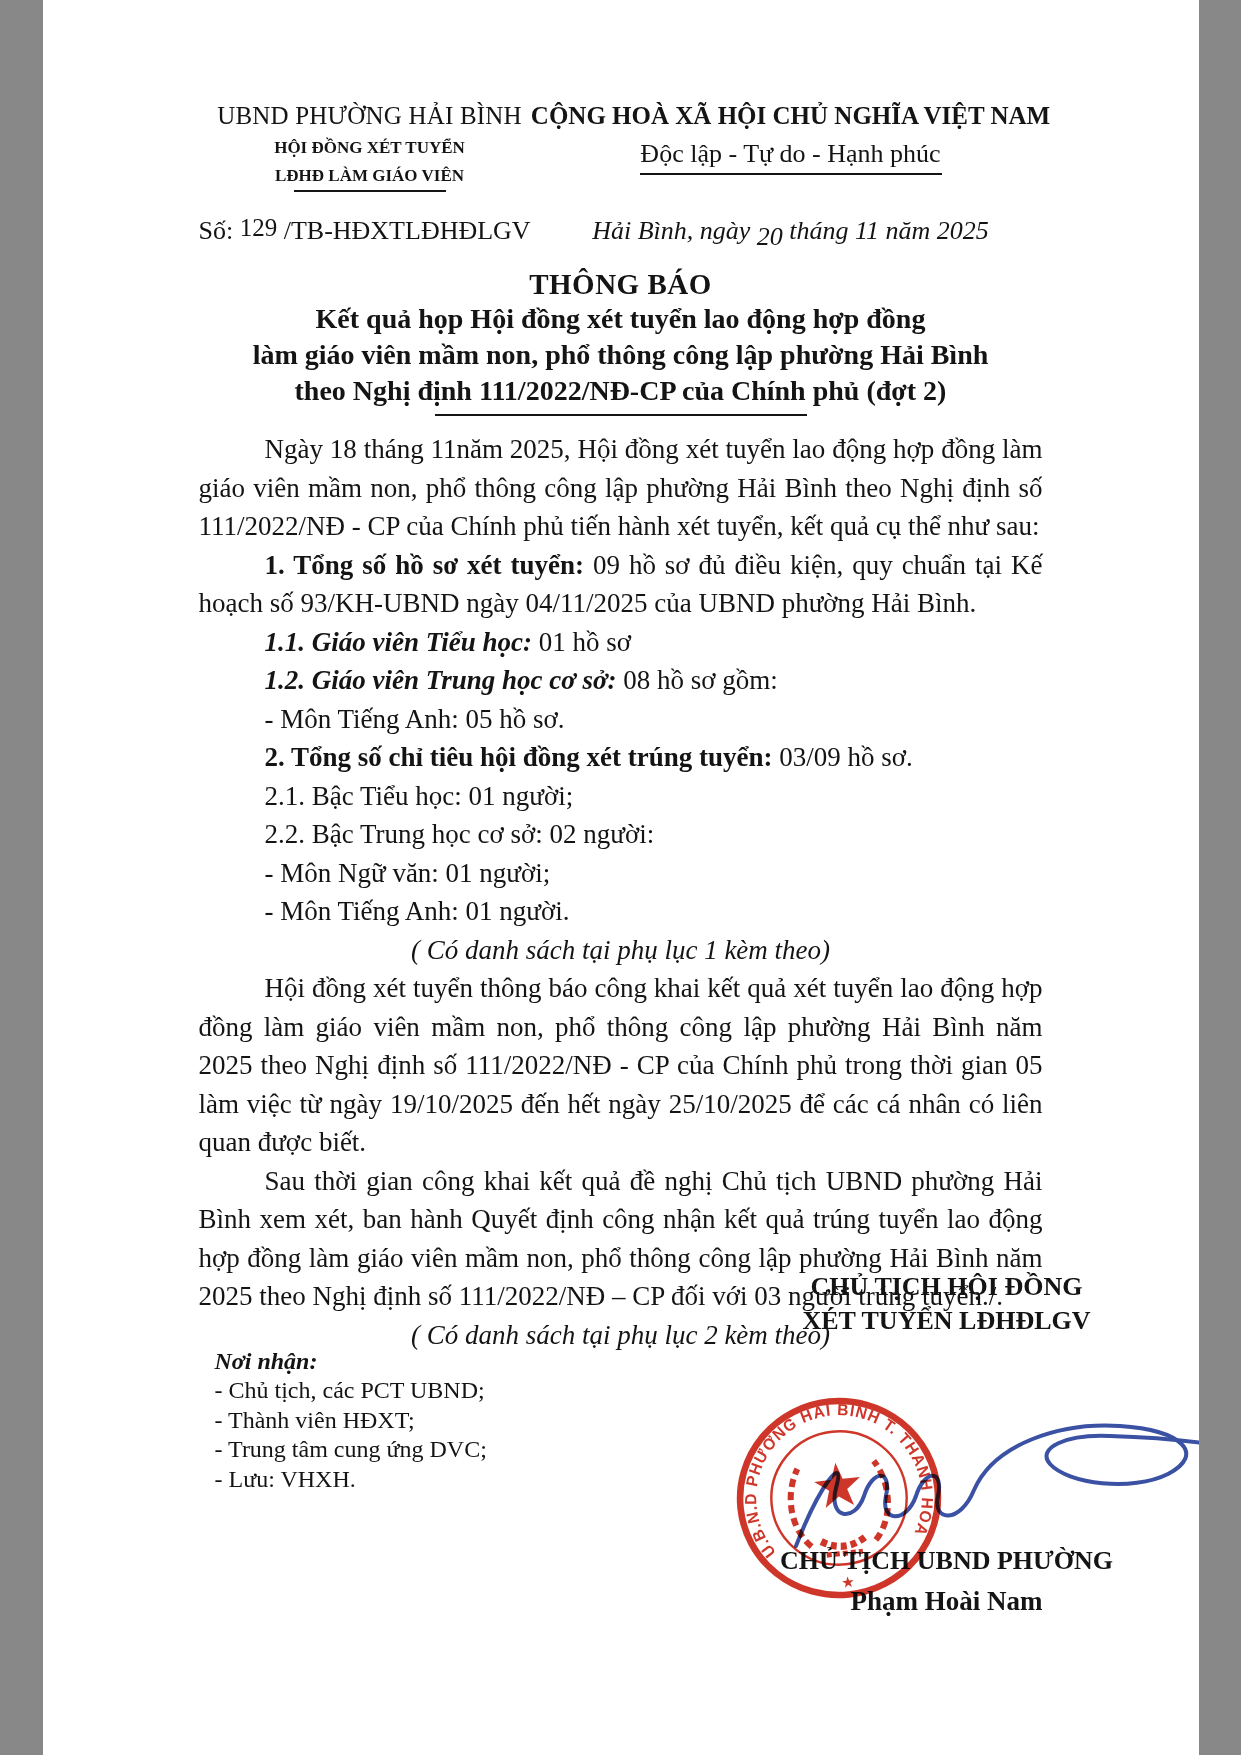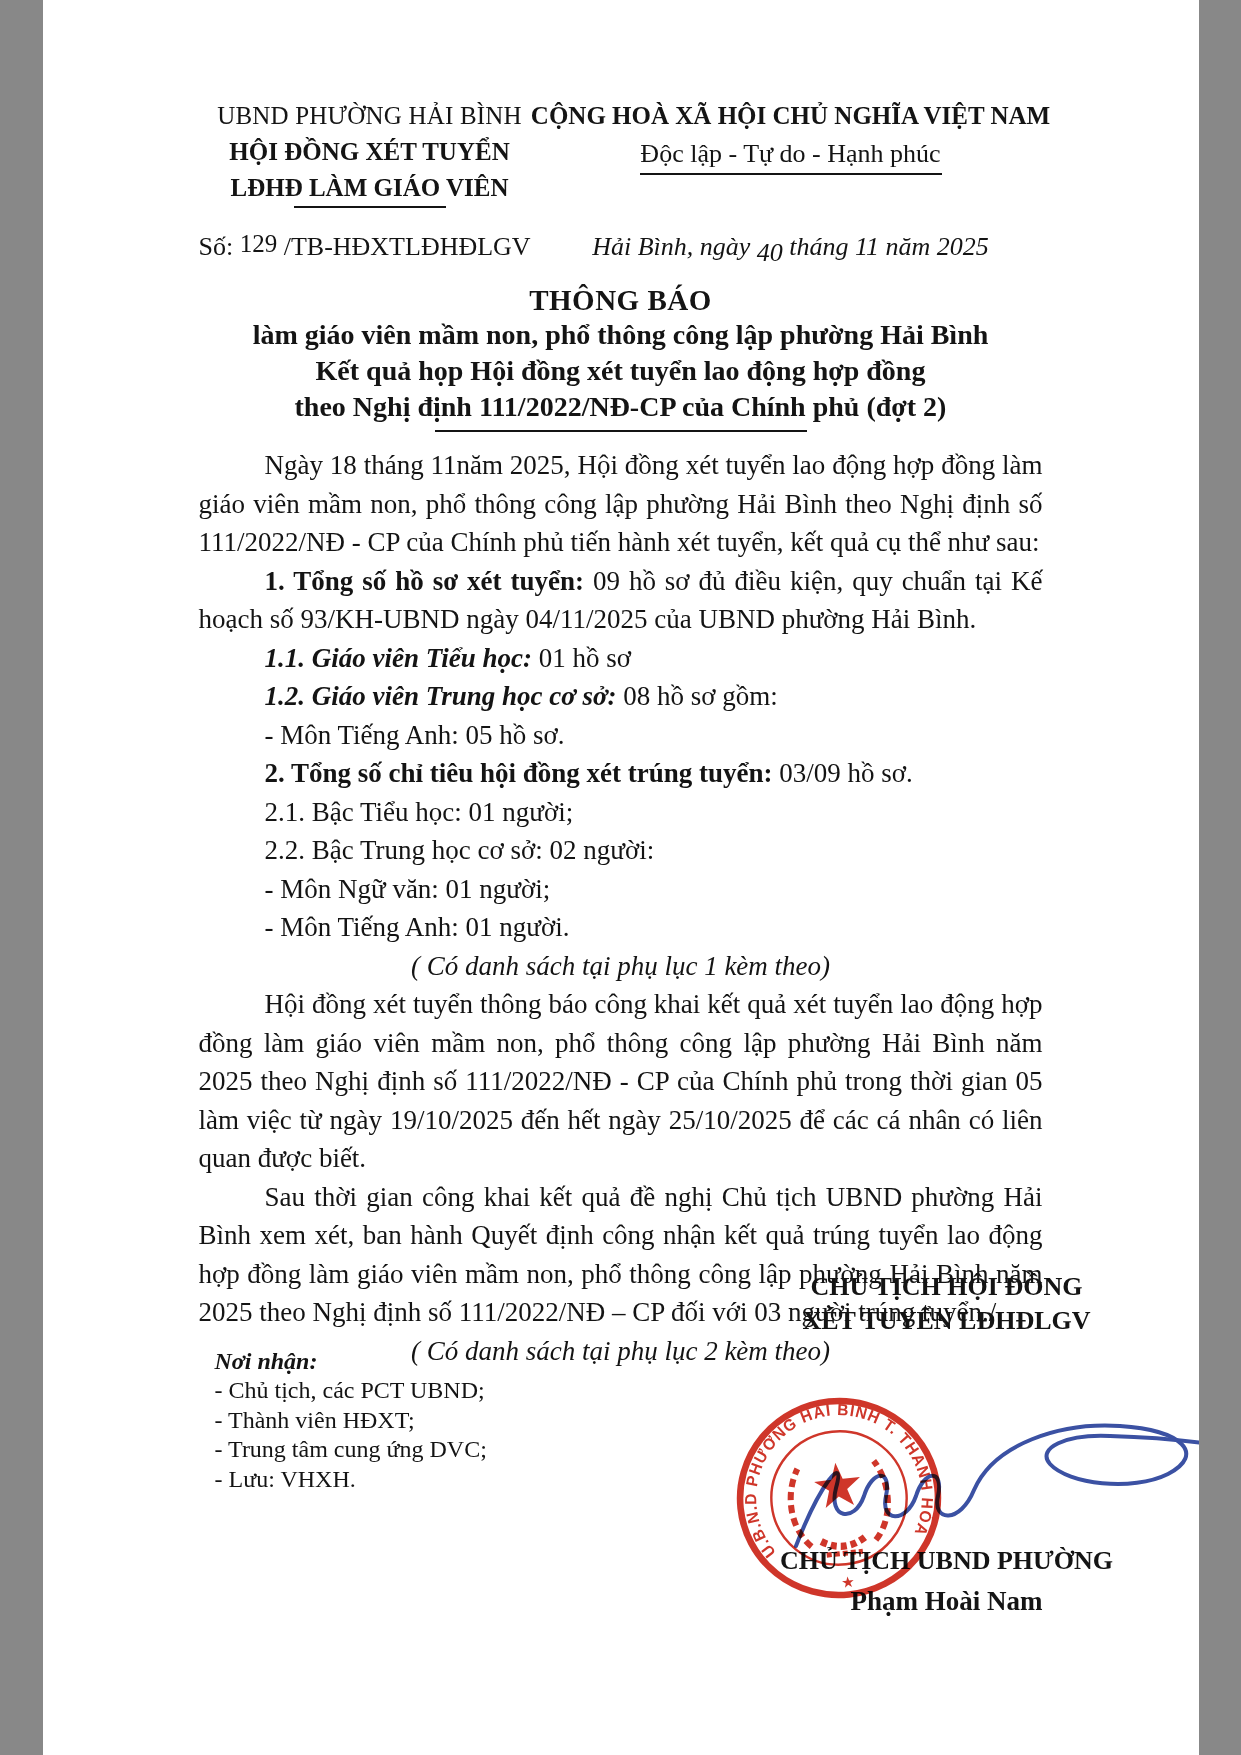--- a/index.html
+++ b/index.html
@@ -18,21 +18,21 @@
     color:var(--ink);
     font-family:"Liberation Serif","DejaVu Serif",serif;
     overflow:hidden;
   }
   .content{padding:102px 156px 0 156px;}
 
   
   .doc-header{display:flex;align-items:flex-start;}
   .org-block{width:342px;text-align:center;flex:none;}
   .org-line1{font-size:25px;letter-spacing:.2px;}
-  .org-line2,.org-line3{font-size:25px;font-weight:700;margin-top:8px;}
+  .org-line2,.org-line3{font-size:17px;font-weight:700;margin-top:8px;}
   .org-underline{width:152px;height:0;border-bottom:2.2px solid var(--ink);margin:4px auto 0;}
   .national-block{width:540px;margin-left:-20px;text-align:center;flex:none;}
   .nat-line1{font-size:25px;font-weight:700;}
   .nat-line2{font-size:26px;font-weight:400;margin-top:9px;}
   .nat-underline{width:302px;height:0;border-bottom:2.2px solid var(--ink);margin:4px auto 0;}
 
   .ref-row{display:flex;align-items:flex-start;margin-top:24px;}
   .doc-number{font-size:26px;width:342px;flex:none;}
   .doc-number .num{position:relative;top:-3px;font-size:25px;}
   .place-date{width:540px;margin-left:-20px;text-align:center;font-size:26px;font-style:italic;flex:none;}
@@ -86,27 +86,27 @@
       <div class="national-block">
         <div class="nat-line1">CỘNG HOÀ XÃ HỘI CHỦ NGHĨA VIỆT NAM</div>
         <div class="nat-line2">Độc lập - Tự do - Hạnh phúc</div>
         <div class="nat-underline"></div>
       </div>
     </div>
 
     <div class="ref-row">
       <div class="doc-number"><span>Số:</span>
         <span class="num">129</span><span> /TB-HĐXTLĐHĐLGV</span></div>
-      <div class="place-date"><span>Hải Bình, ngày </span><span class="day">40</span><span> tháng 11 năm 2025</span></div>
+      <div class="place-date"><span>Hải Bình, ngày </span><span class="day">20</span><span> tháng 11 năm 2025</span></div>
     </div>
 
     <div class="title-block">
       <div class="title-kicker">THÔNG BÁO</div>
+      <div class="title-line">Kết quả họp Hội đồng xét tuyển lao động hợp đồng</div>
       <div class="title-line">làm giáo viên mầm non, phổ thông công lập phường Hải Bình</div>
-      <div class="title-line">Kết quả họp Hội đồng xét tuyển lao động hợp đồng</div>
       <div class="title-line">theo Nghị định 111/2022/NĐ-CP của Chính phủ (đợt 2)</div>
       <div class="title-underline"></div>
     </div>
 
     <div class="body-text">
       <p><span>Ngày 18 tháng 11năm 2025, Hội đồng xét tuyển lao động hợp đồng làm giáo viên mầm non, phổ thông công lập phường Hải Bình theo Nghị định số 111/2022/NĐ - CP của Chính phủ tiến hành xét tuyển, kết quả cụ thể như sau:</span></p>
       <p><span class="lead-bold">1. Tổng số hồ sơ xét tuyển:</span><span> 09 hồ sơ đủ điều kiện, quy chuẩn tại Kế hoạch số 93/KH-UBND ngày 04/11/2025 của UBND phường Hải Bình.</span></p>
       <p><span class="lead-bold-italic">1.1. Giáo viên Tiểu học:</span><span> 01 hồ sơ</span></p>
       <p><span class="lead-bold-italic">1.2. Giáo viên Trung học cơ sở:</span><span> 08 hồ sơ gồm:</span></p>
       <p><span>- Môn Tiếng Anh: 05 hồ sơ.</span></p>

